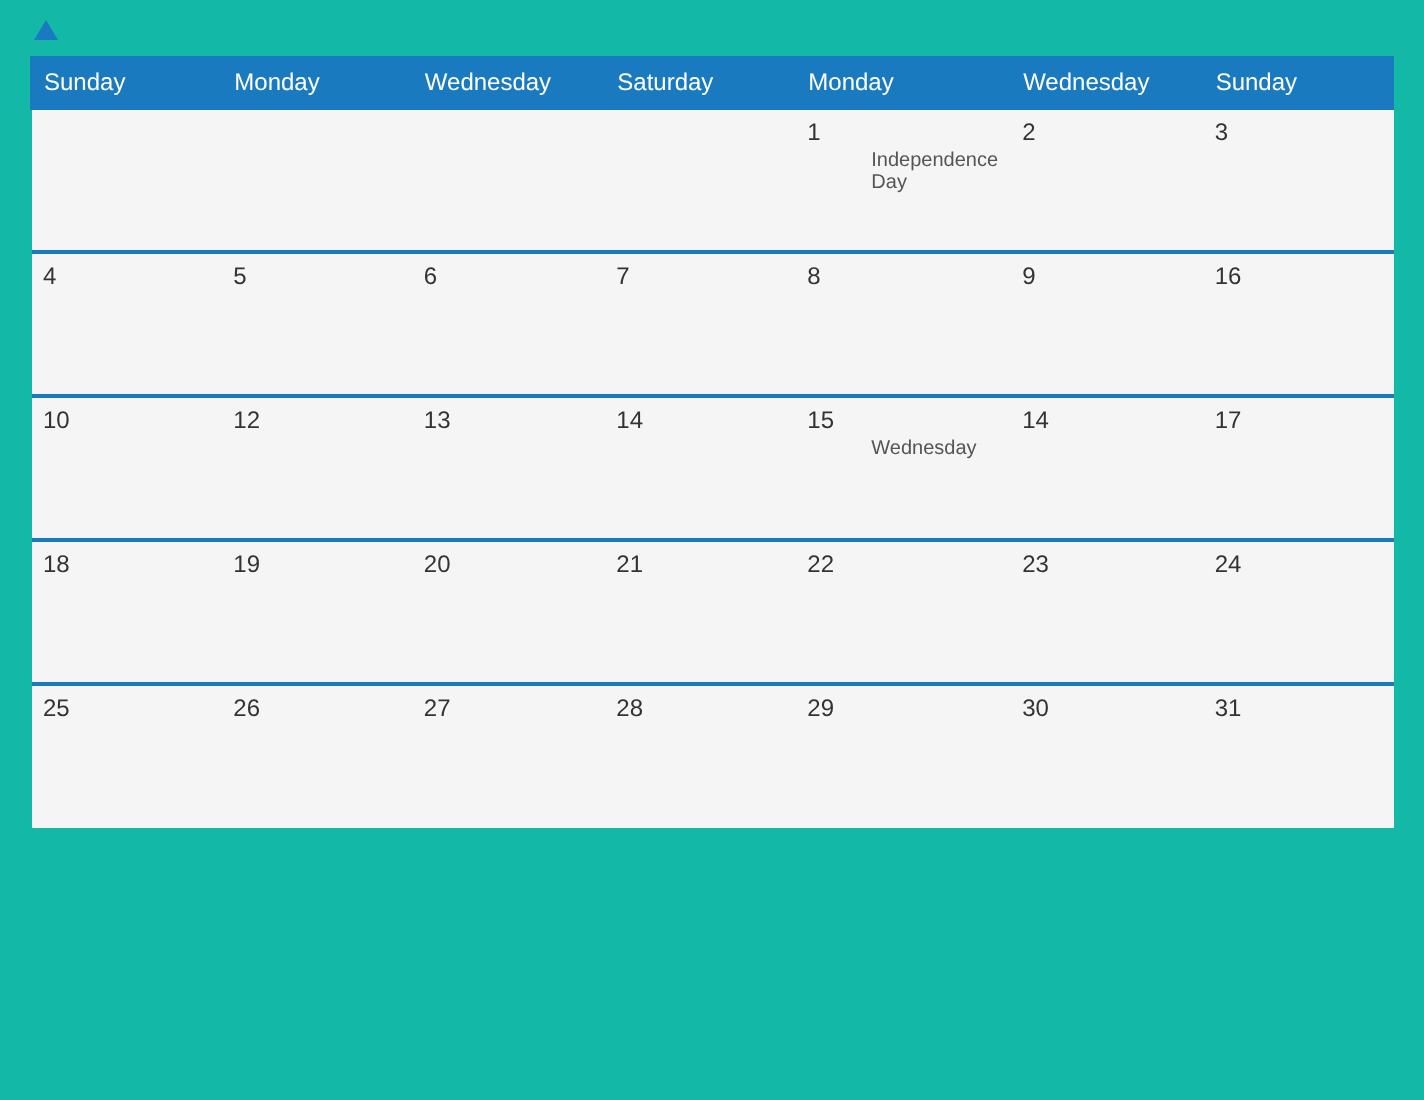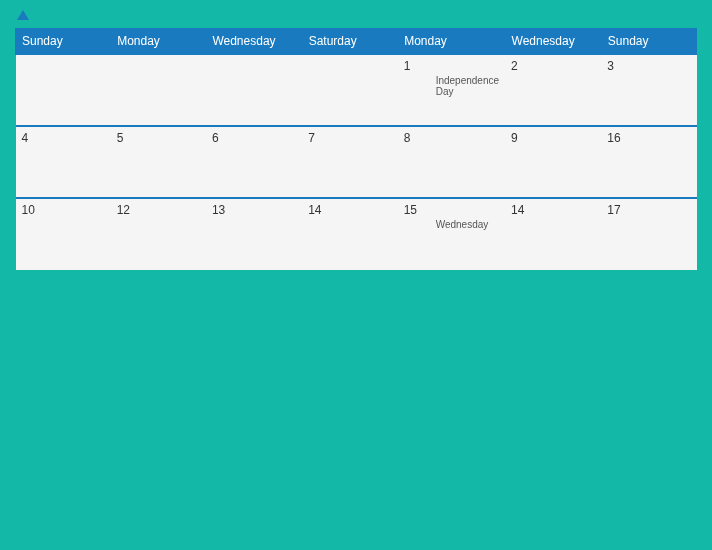--- a/index.html
+++ b/index.html
@@ -196,15 +196,61 @@
             <span class="day-number">15</span>
             <span class="holiday-name">Wednesday</span>
           </td>
           <td>
             <span class="day-number">14</span>
           </td>
           <td>
             <span class="day-number">17</span>
           </td>
         </tr>
+        <tr>
+          <td>
+            <span class="day-number">18</span>
+          </td>
+          <td>
+            <span class="day-number">19</span>
+          </td>
+          <td>
+            <span class="day-number">20</span>
+          </td>
+          <td>
+            <span class="day-number">21</span>
+          </td>
+          <td>
+            <span class="day-number">22</span>
+          </td>
+          <td>
+            <span class="day-number">23</span>
+          </td>
+          <td>
+            <span class="day-number">24</span>
+          </td>
+        </tr>
+        <tr>
+          <td>
+            <span class="day-number">25</span>
+          </td>
+          <td>
+            <span class="day-number">26</span>
+          </td>
+          <td>
+            <span class="day-number">27</span>
+          </td>
+          <td>
+            <span class="day-number">28</span>
+          </td>
+          <td>
+            <span class="day-number">29</span>
+          </td>
+          <td>
+            <span class="day-number">30</span>
+          </td>
+          <td>
+            <span class="day-number">31</span>
+          </td>
+        </tr>
       </tbody>
   </table>
 </div>
 
 </body></html>

